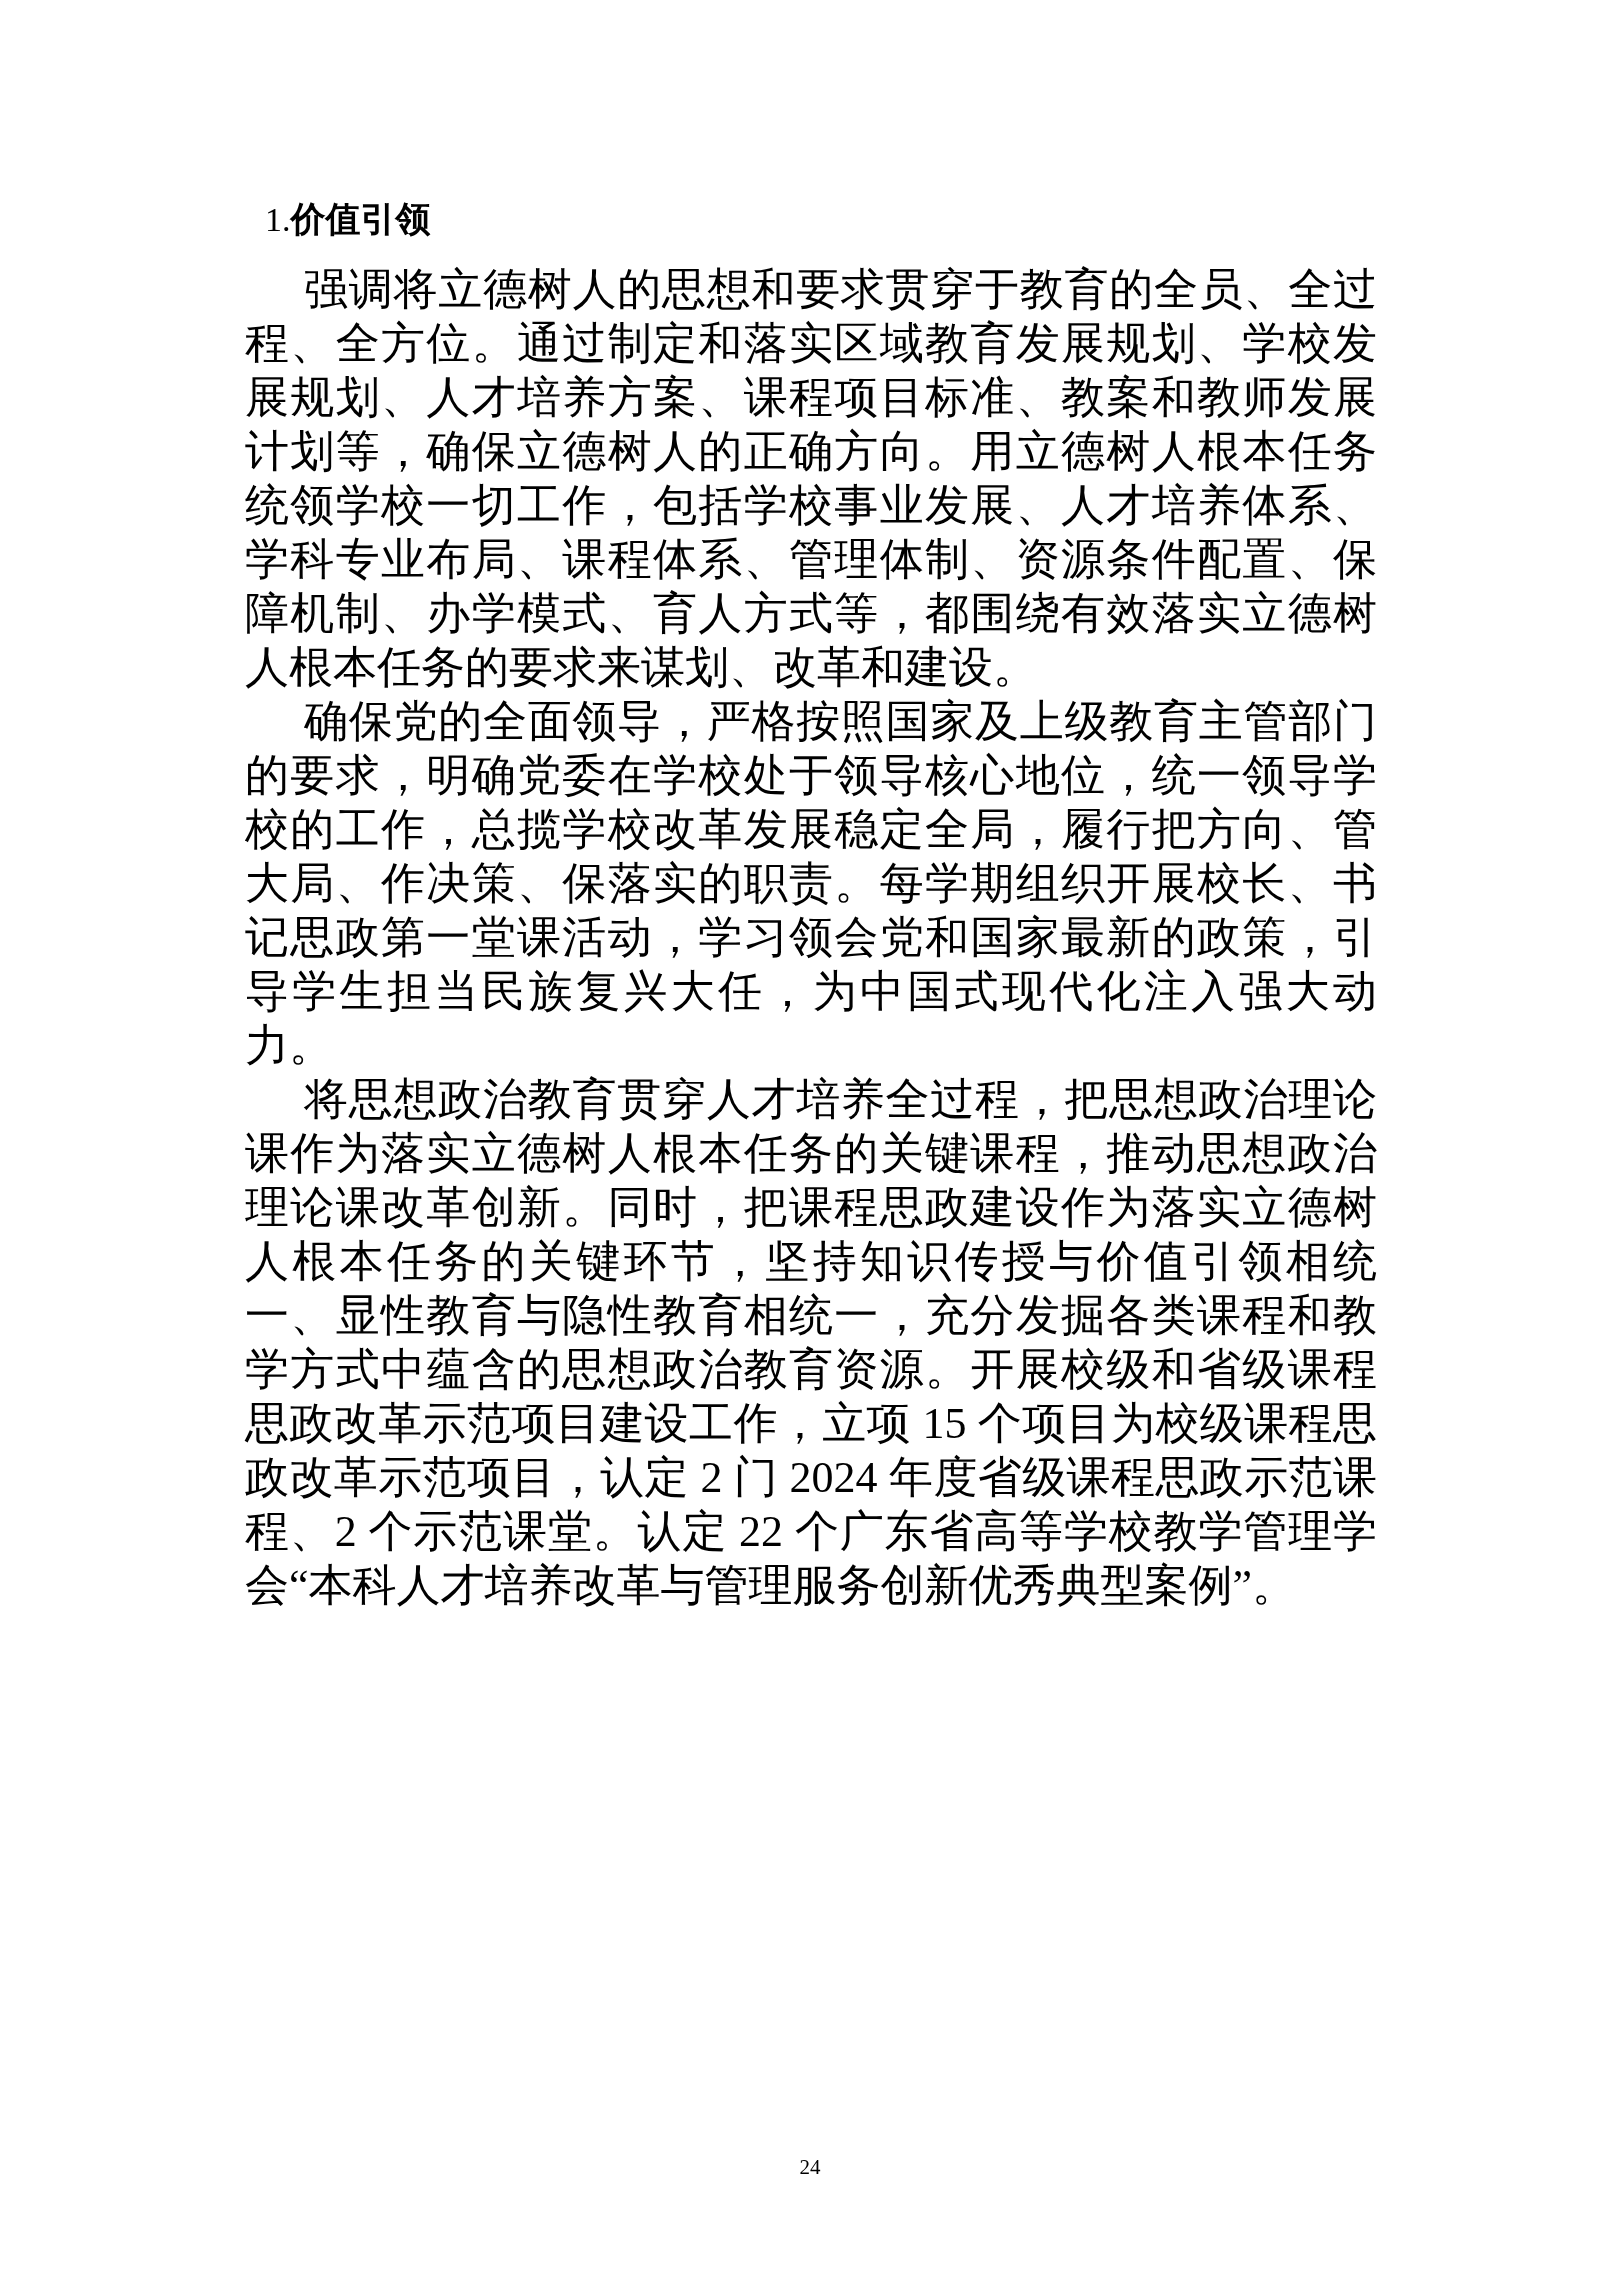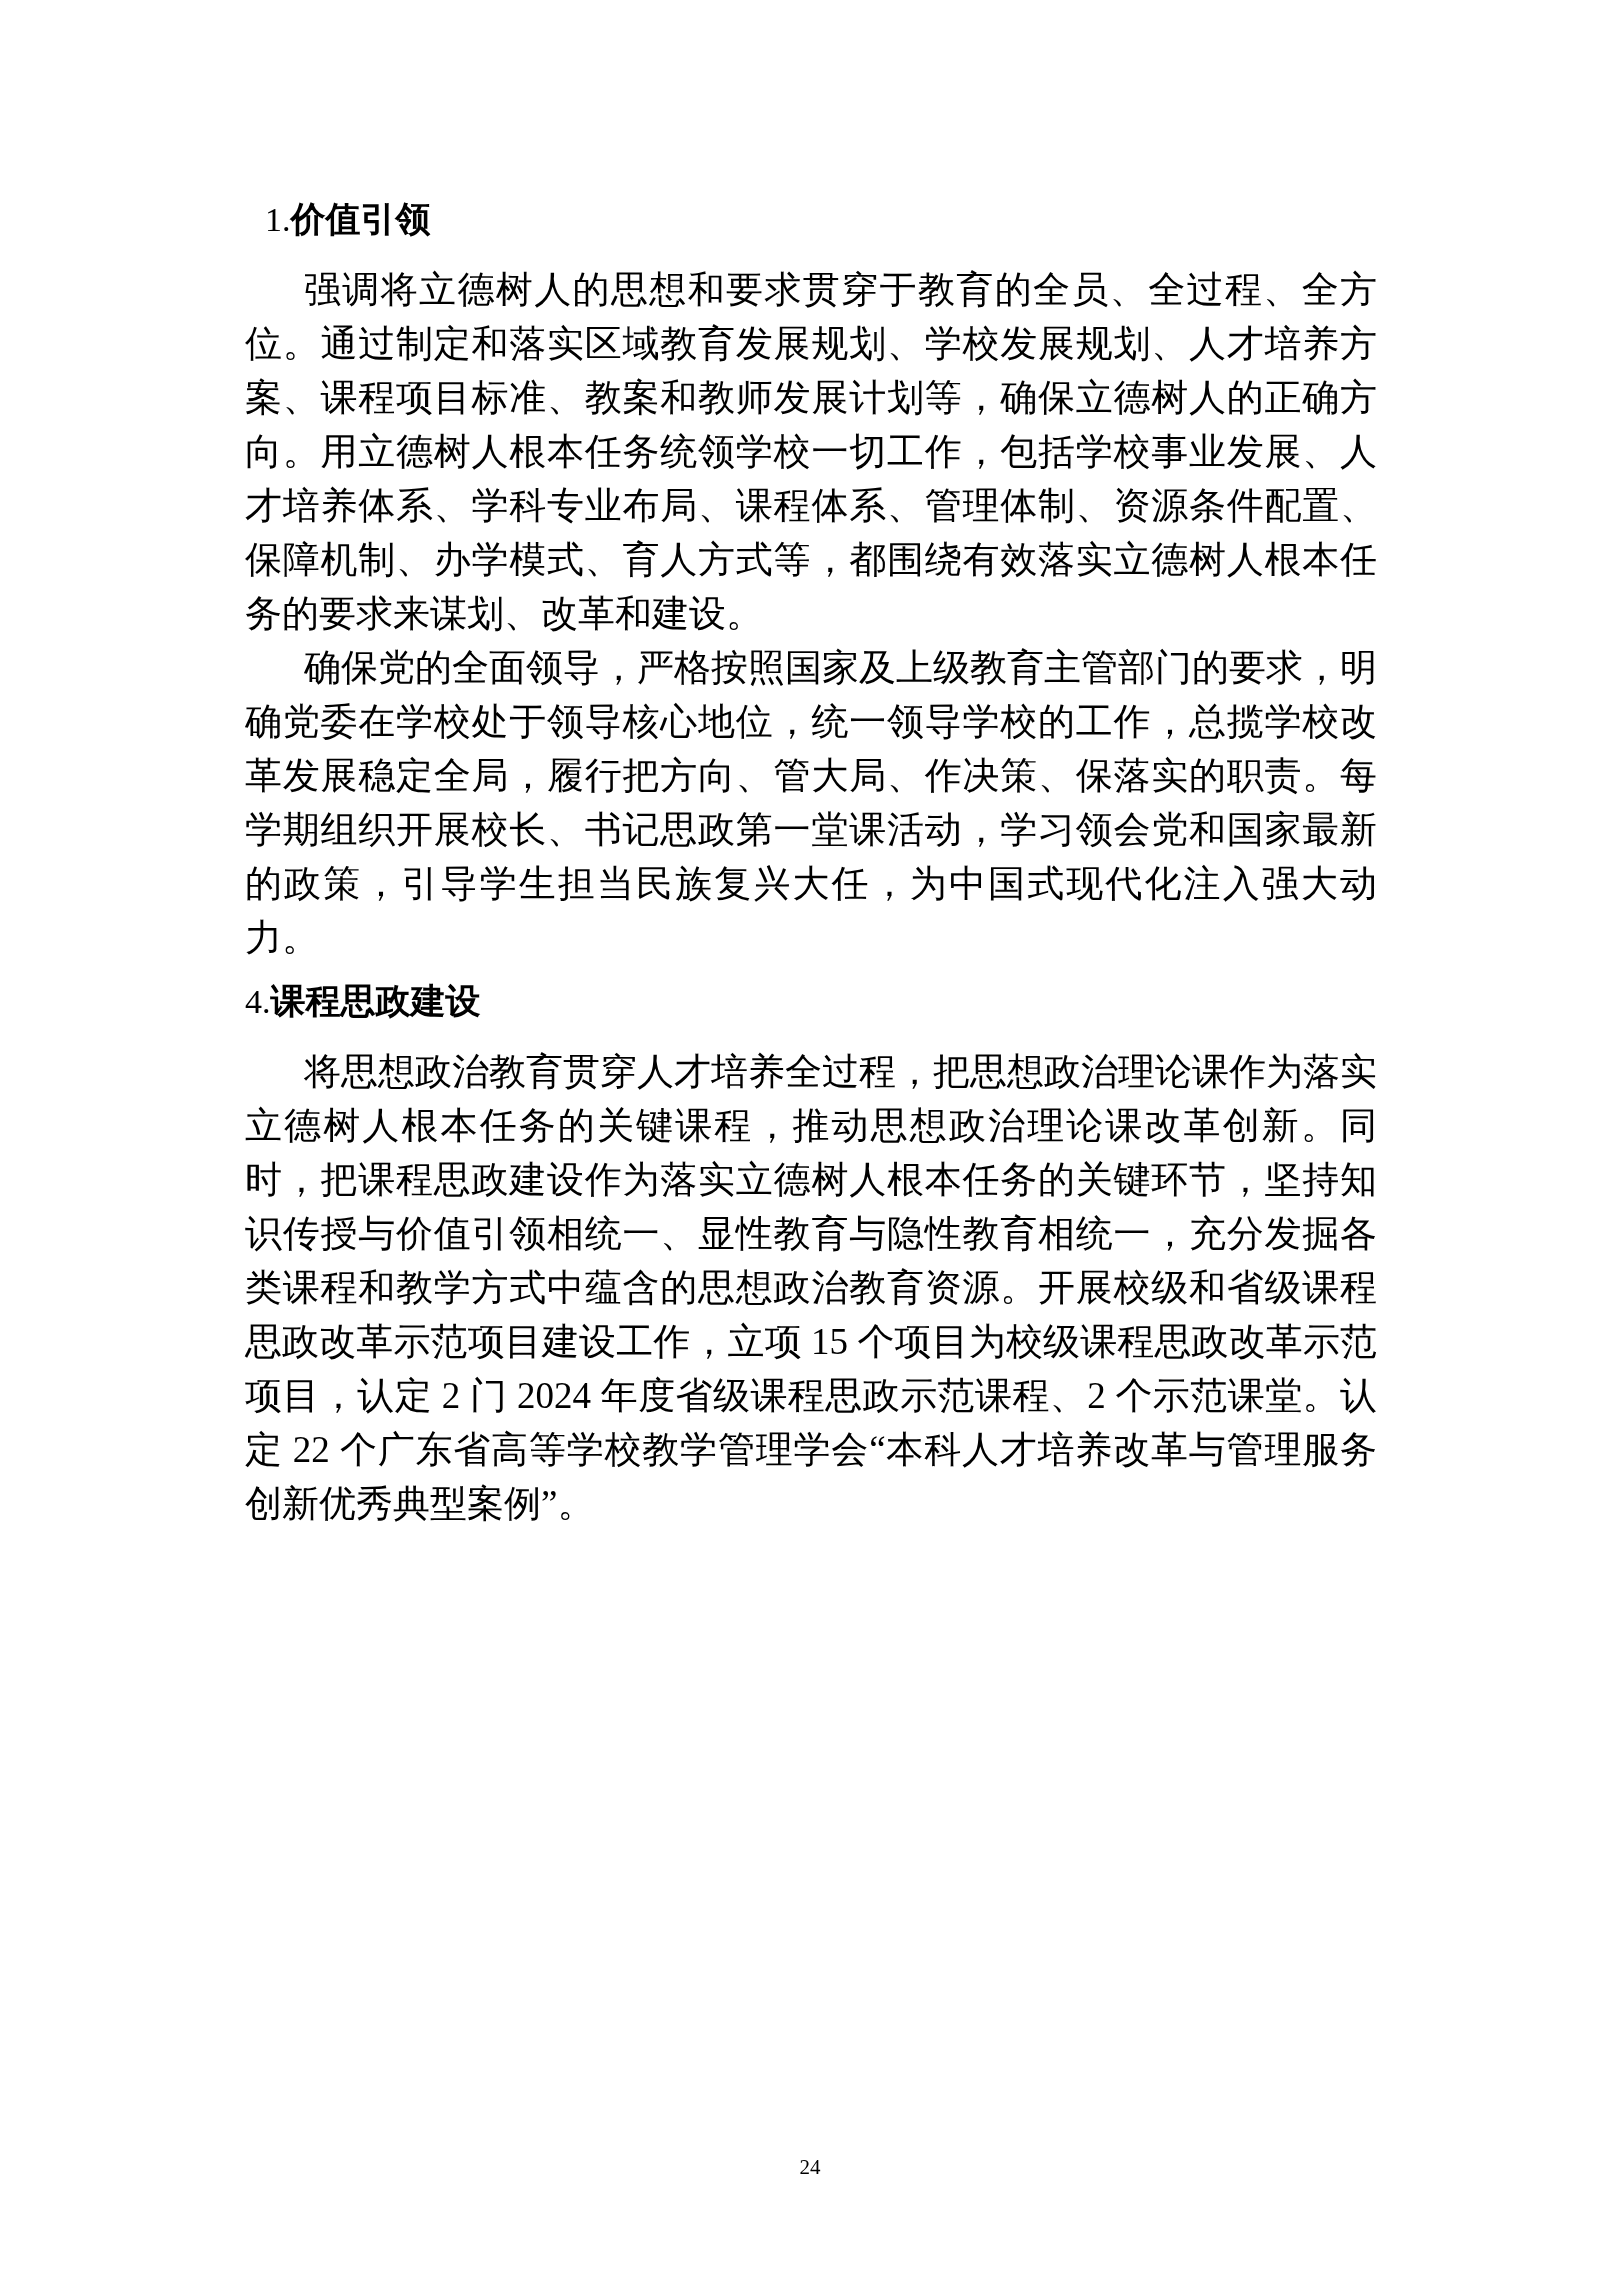--- a/index.html
+++ b/index.html
@@ -34,21 +34,21 @@
     margin-left: 20px;
   }
   .section-heading .num {
     font-family: "Liberation Serif", "DejaVu Serif", serif;
     font-weight: normal;
     font-size: 34px;
   }
   .section-paragraph {
     margin: 0;
     font-family: "Liberation Serif", "DejaVu Serif", serif;
-    font-size: 37px;
+    font-size: 44px;
     line-height: 54px;
     text-align: justify;
     text-justify: inter-ideograph;
     text-indent: 59px;
     color: #000000;
   }
   .page-footer {
     position: absolute;
     left: 0;
     top: 2148px;
@@ -65,20 +65,19 @@
 
 <div class="page">
   <div class="content">
 
     <h3 class="section-heading"><span class="num">1.</span><span>价值引领</span></h3>
     <p class="section-paragraph">强调将立德树人的思想和要求贯穿于教育的全员、全过程、全方位。通过制定和落实区域教育发展规划、学校发展规划、人才培养方案、课程项目标准、教案和教师发展计划等，确保立德树人的正确方向。用立德树人根本任务统领学校一切工作，包括学校事业发展、人才培养体系、学科专业布局、课程体系、管理体制、资源条件配置、保障机制、办学模式、育人方式等，都围绕有效落实立德树人根本任务的要求来谋划、改革和建设。</p>
 
     <p class="section-paragraph">确保党的全面领导，严格按照国家及上级教育主管部门的要求，明确党委在学校处于领导核心地位，统一领导学校的工作，总揽学校改革发展稳定全局，履行把方向、管大局、作决策、保落实的职责。每学期组织开展校长、书记思政第一堂课活动，学习领会党和国家最新的政策，引导学生担当民族复兴大任，为中国式现代化注入强大动力。</p>
 
 
-    <h3 class="section-heading"><span class="num">4.</span><span>课程思政建设</span></h3>
     <p class="section-paragraph">将思想政治教育贯穿人才培养全过程，把思想政治理论课作为落实立德树人根本任务的关键课程，推动思想政治理论课改革创新。同时，把课程思政建设作为落实立德树人根本任务的关键环节，坚持知识传授与价值引领相统一、显性教育与隐性教育相统一，充分发掘各类课程和教学方式中蕴含的思想政治教育资源。开展校级和省级课程思政改革示范项目建设工作，立项 15 个项目为校级课程思政改革示范项目，认定 2 门 2024 年度省级课程思政示范课程、2 个示范课堂。认定 22 个广东省高等学校教学管理学会“本科人才培养改革与管理服务创新优秀典型案例”。</p>
 
   </div>
 
   <div class="page-footer">24</div>
 </div>
 
 
 </body></html>

